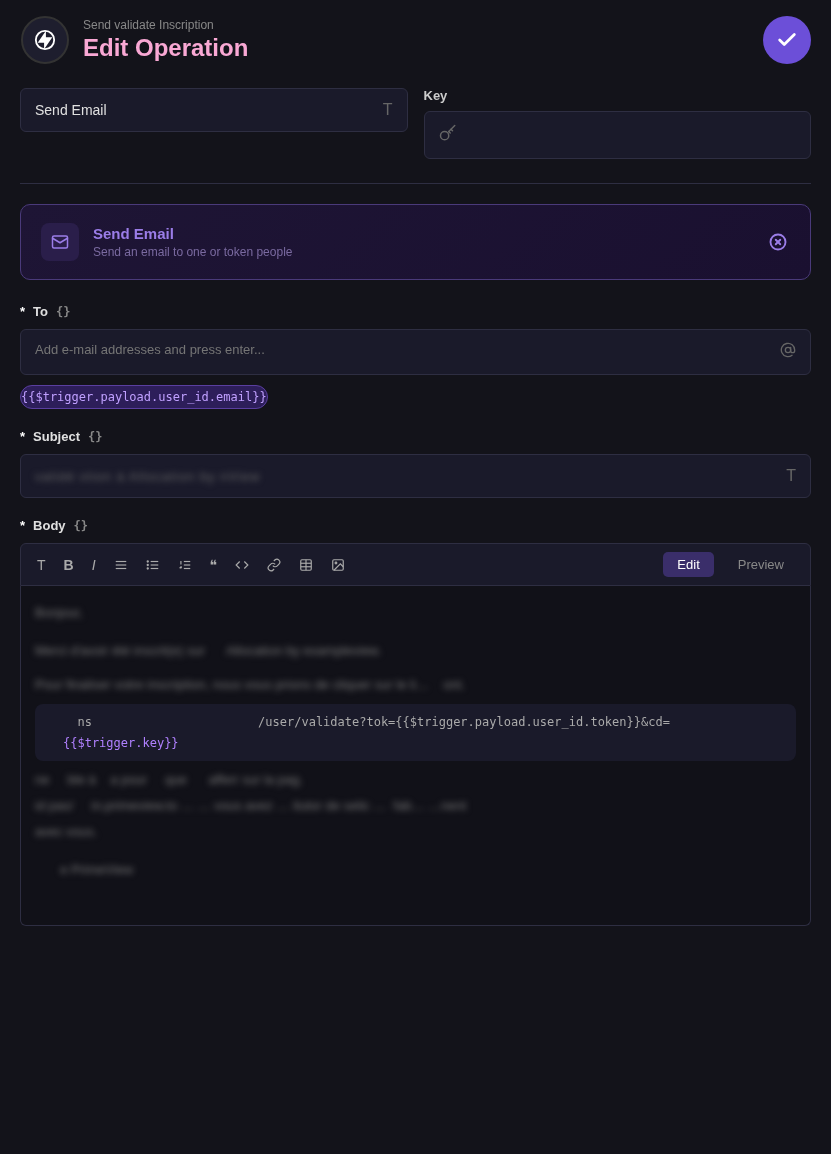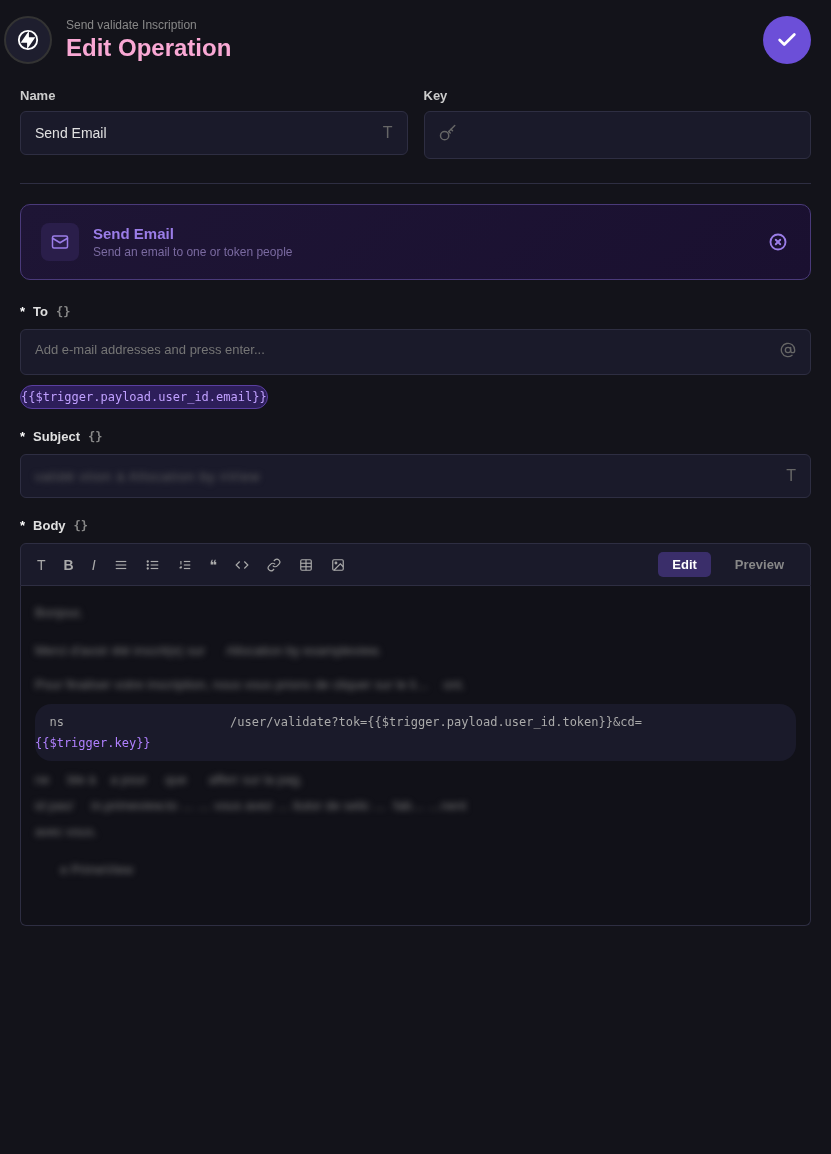--- a/index.html
+++ b/index.html
@@ -8,21 +8,21 @@
       color: #e0e0e0;
       font-family: -apple-system, BlinkMacSystemFont, 'Segoe UI', sans-serif;
       width: 831px;
       min-height: 1154px;
       overflow-x: hidden;
     }
     .header {
       display: flex;
       align-items: center;
       justify-content: space-between;
-      padding: 16px 20px 16px 4px;
+      padding: 16px 20px 16px 21px;
       background: #13131a;
     }
     .header-left {
       display: flex;
       align-items: center;
       gap: 14px;
     }
     .header-icon {
       width: 48px;
       height: 48px;
@@ -237,21 +237,21 @@
       align-items: center;
       justify-content: center;
     }
     .toolbar-sep { flex: 1; }
     .tab-btn {
       padding: 5px 14px;
       border-radius: 5px;
       border: none;
       font-size: 13px;
       cursor: pointer;
-      font-weight: 700;
+      font-weight: 400;
     }
     .tab-btn.active {
       background: #3a2e6a;
       color: #fff;
     }
     .tab-btn.inactive {
       background: transparent;
       color: #888;
     }
     .body-editor {
@@ -266,22 +266,22 @@
       line-height: 1.7;
     }
     .body-line { margin-bottom: 4px; }
     .body-blurred {
       filter: blur(3px);
       user-select: none;
       color: #777;
     }
     .body-link-block {
       background: #1a1a2a;
-      border-radius: 16px;
-      padding: 8px 0;
+      border-radius: 8px;
+      padding: 8px 28px;
       margin: 8px 0;
       font-family: monospace;
       font-size: 12px;
       color: #aaa;
     }
     .body-token {
       color: #b080ff;
       font-family: monospace;
       font-size: 12px;
     }
@@ -307,21 +307,20 @@
       <polyline points="20 6 9 17 4 12"></polyline>
     </svg>
   </button>
 </div>
 
 <div class="content">
 
   
   <div class="fields-row">
     <div class="field-group">
-      <div class="field-label">Name</div>
       <div class="field-input">
         <input type="text" value="Send Email" style="">
         <span class="field-icon">T</span>
       </div>
     </div>
     <div class="field-group">
       <div class="field-label">Key</div>
       <div class="field-input">
         <span class="field-icon">
           <svg width="18" height="18" viewBox="0 0 24 24" fill="none" stroke="#666" stroke-width="2" stroke-linecap="round" stroke-linejoin="round">

